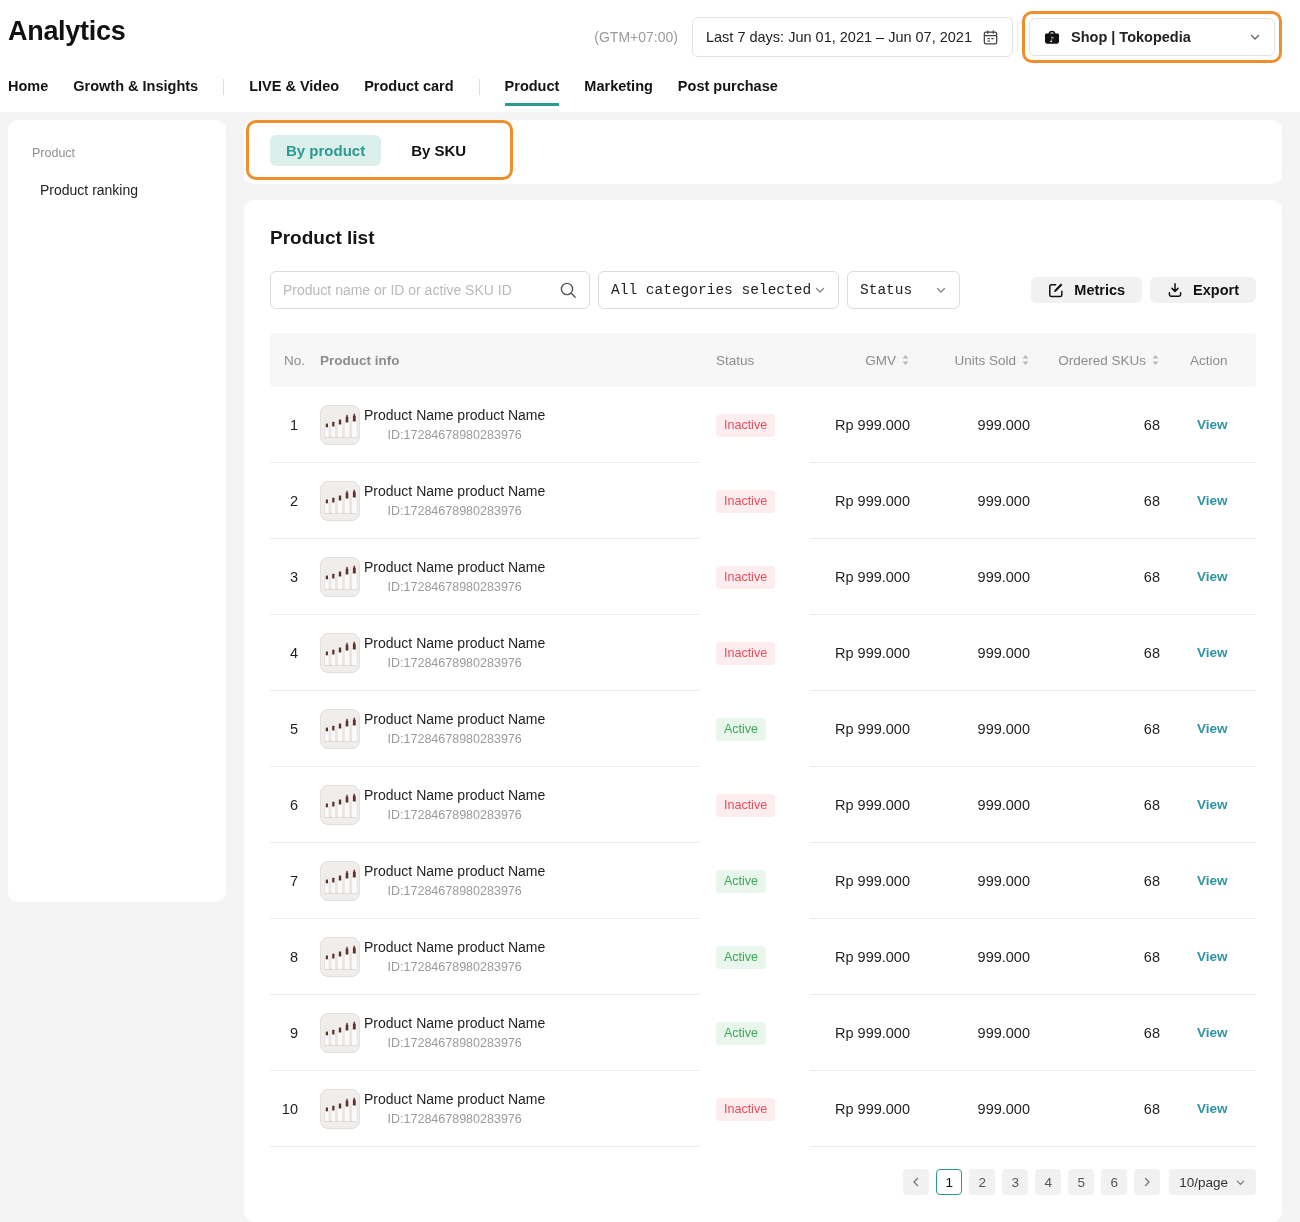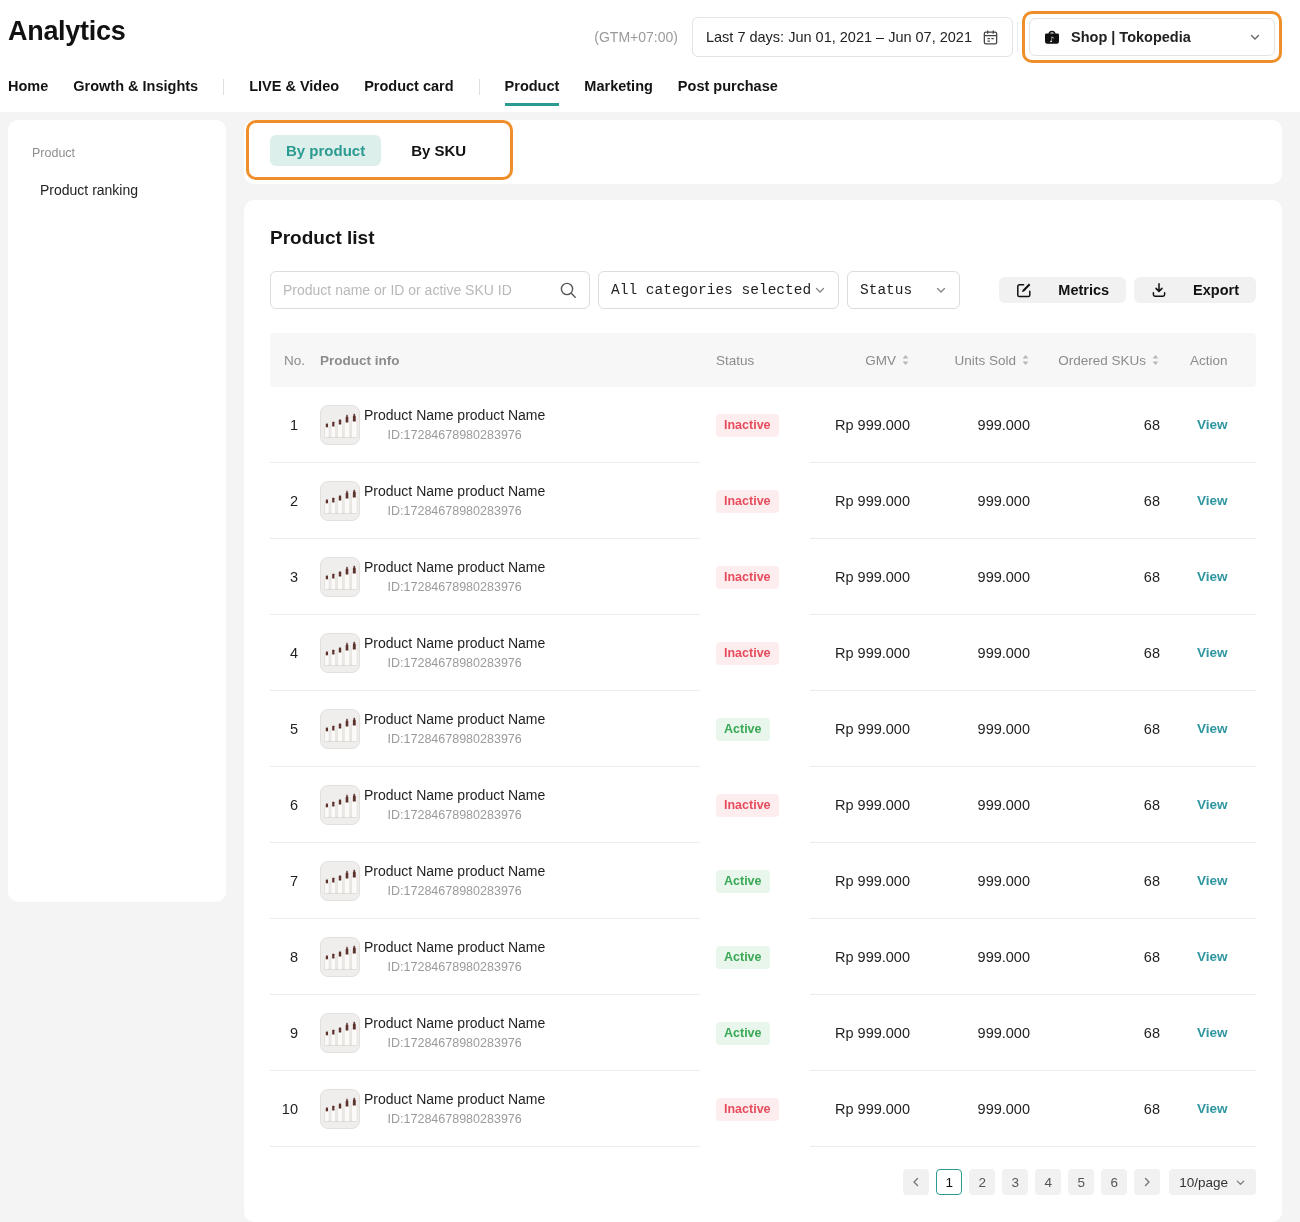--- a/index.html
+++ b/index.html
@@ -58,21 +58,21 @@
   
   .filter-row{display:flex;align-items:center;gap:8px;margin-bottom:24px;}
   .search-box{width:320px;height:38px;border:1px solid #DCDCDC;border-radius:6px;display:flex;align-items:center;padding:0 12px;gap:8px;background:#fff;}
   .search-box input{flex:1;border:none;outline:none;font-size:14px;color:#222;font-family:inherit;background:transparent;}
   .search-box input::placeholder{color:#B9B9B9;}
   .select-box{height:38px;border:1px solid #DCDCDC;border-radius:6px;display:flex;align-items:center;justify-content:space-between;
               padding:0 12px;font-size:14.5px;color:#1F1F1F;background:#fff;cursor:pointer;font-family:Liberation Mono, monospace;}
   .select-categories{width:241px;}
   .select-status{width:113px;}
   .filter-spacer{flex:1;}
-  .gbtn{height:26px;background:var(--gray-btn);border:none;border-radius:6px;display:flex;align-items:center;gap:26px;
+  .gbtn{height:26px;background:var(--gray-btn);border:none;border-radius:6px;display:flex;align-items:center;gap:10px;
         padding:0 17px;font-size:14.5px;font-weight:700;color:#111;font-family:inherit;cursor:pointer;}
 
   
   .thead,.trow{display:grid;grid-template-columns:38px 1fr 110px 106px 120px 130px 90px;text-align:center;}
   .thead{height:54px;background:#F7F7F8;border-radius:4px;align-items:center;color:var(--muted);font-size:13.5px;}
   .th{display:flex;align-items:center;}
   .th-no{padding-left:14px;}
   .th-product{padding-left:12px;font-weight:bold;}
   .th-status{padding-left:16px;}
   .th-num{justify-content:flex-end;gap:5px;padding-right:6px;cursor:pointer;}
@@ -82,21 +82,21 @@
   .td{display:flex;align-items:center;height:100%;border-bottom:1px solid var(--row-line);font-size:14.5px;color:#1F1F1F;}
   .td-no{justify-content:flex-end;padding-right:10px;}
   .td-product{gap:4px;padding-left:12px;}
   .td-status{border-bottom:none;padding-left:16px;}
   .td-num{justify-content:flex-end;padding-right:6px;}
   .td-action{padding-left:31px;}
   .pmeta{display:flex;flex-direction:column;gap:5px;}
   .pname{font-size:14px;color:#1F1F1F;}
   .pid{font-size:12.5px;color:#9B9B9B;}
   .thumb{flex:none;width:40px;height:40px;display:block;}
-  .badge{display:inline-block;padding:4px 8px;border-radius:4px;font-size:12.5px;font-weight:700;line-height:1.2;}
+  .badge{display:inline-block;padding:4px 8px;border-radius:4px;font-size:12.5px;font-weight:400;line-height:1.2;}
   .badge-inactive{color:var(--red);background:var(--red-bg);}
   .badge-active{color:var(--green);background:var(--green-bg);}
   .view-link{color:var(--link-teal);font-size:13.5px;font-weight:700;text-decoration:none;cursor:pointer;}
 
   
   .pagination{display:flex;justify-content:flex-end;align-items:center;gap:7px;margin-top:22px;}
   .pg-btn{min-width:26px;height:26px;border:none;border-radius:4px;background:var(--gray-btn);color:#555;
           display:flex;align-items:center;justify-content:center;font-size:13.5px;font-family:inherit;cursor:pointer;}
   .pg-btn.current{background:#fff;border:1px solid var(--teal);color:#111;}
   .pg-size{width:auto;padding:0 10px;gap:7px;color:#333;margin-left:2px;}

